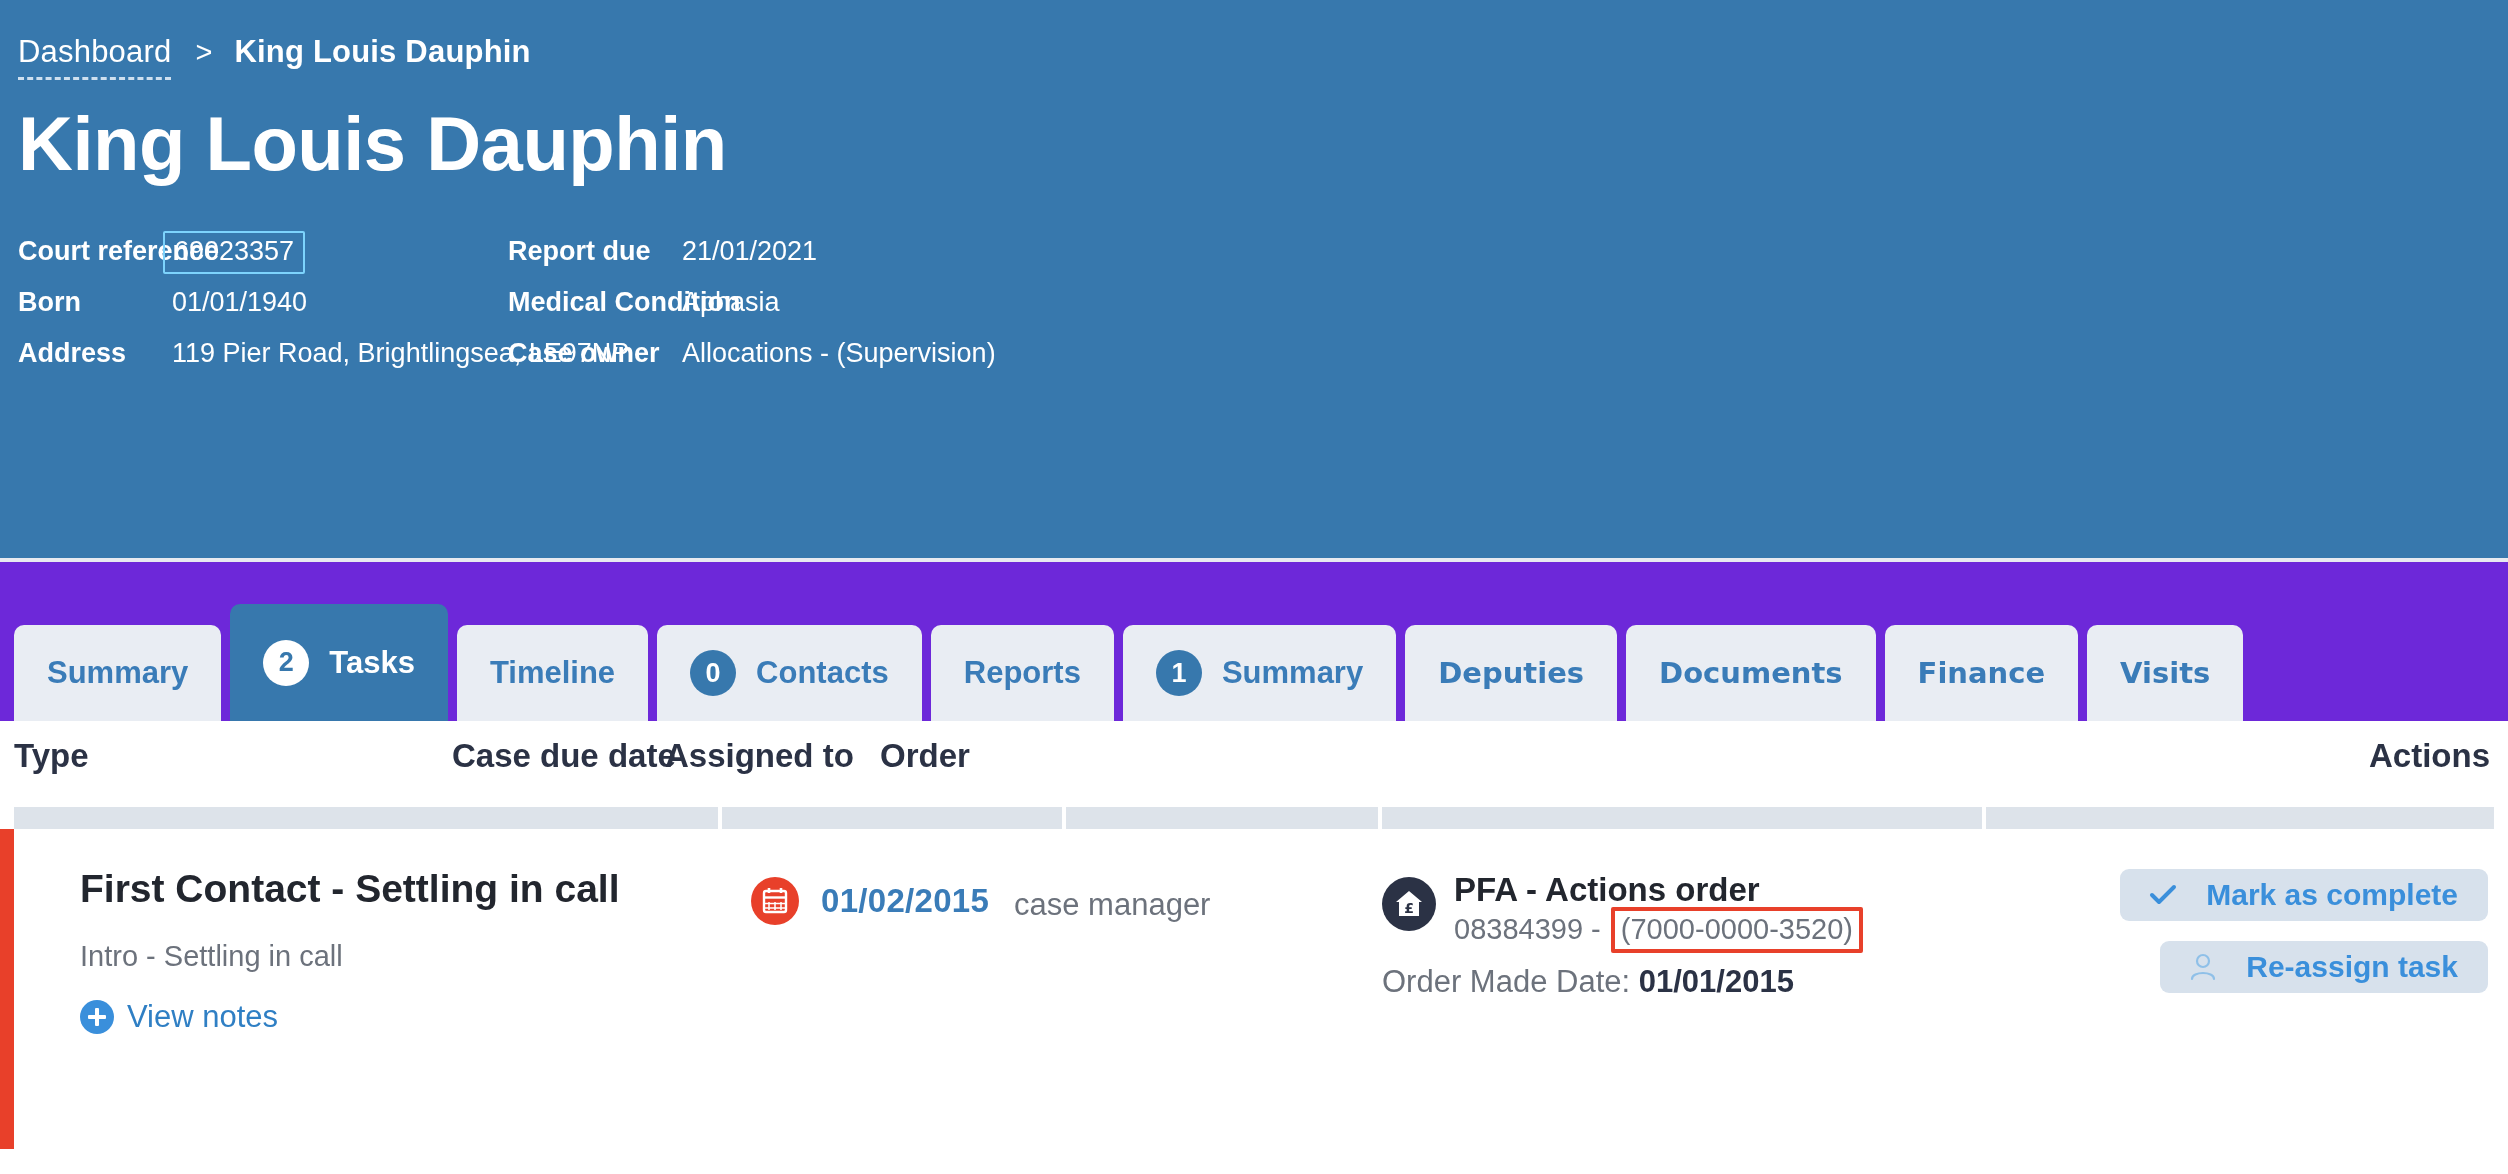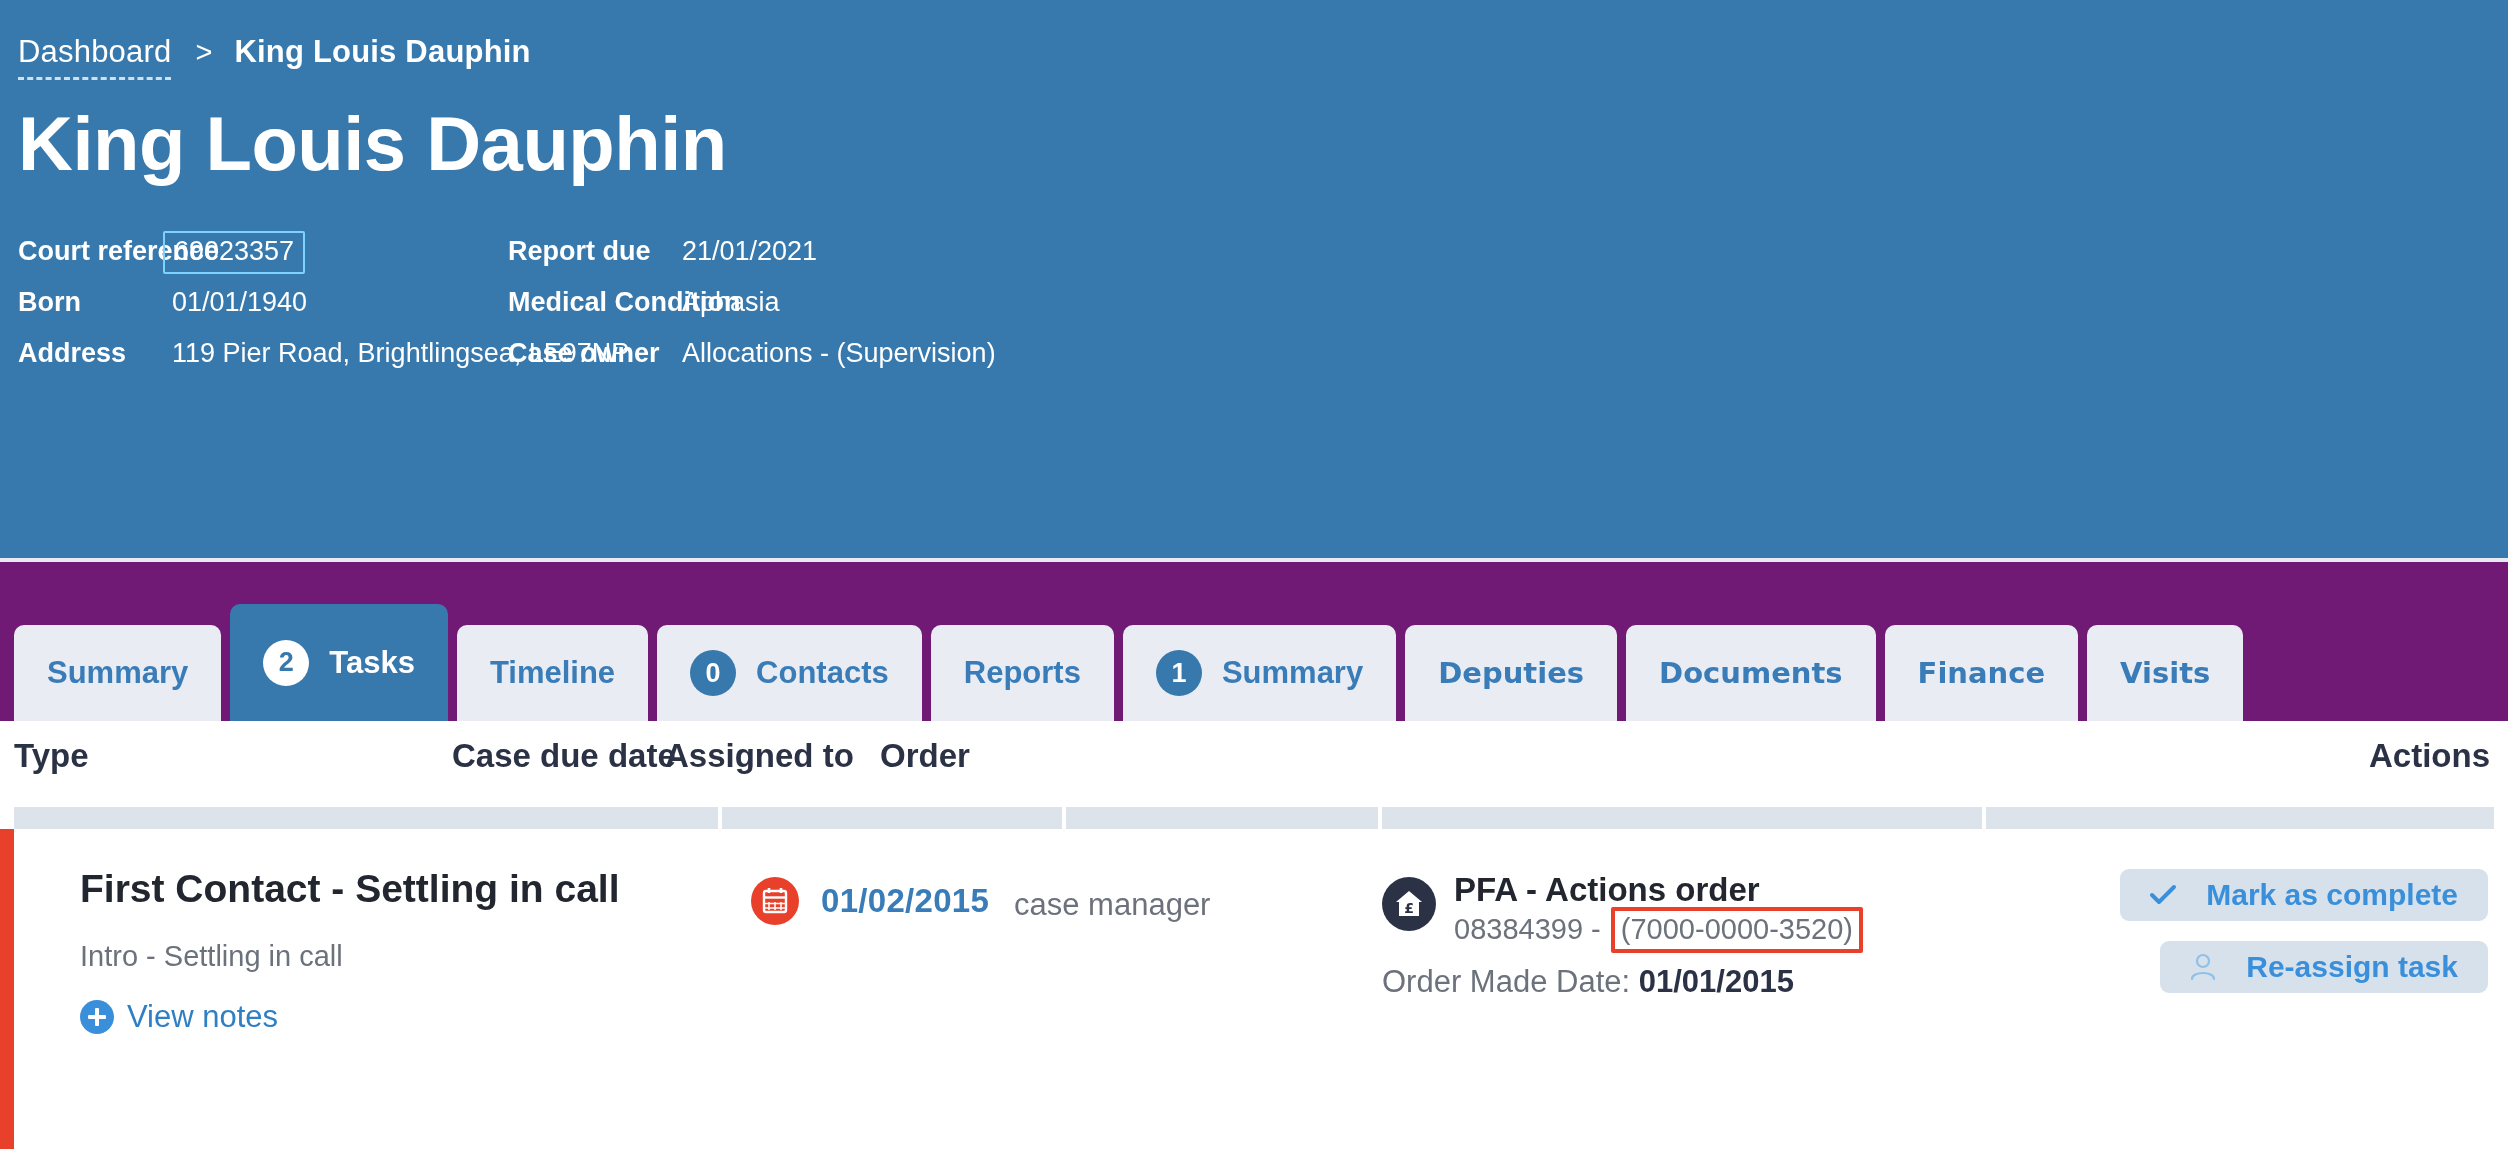--- a/index.html
+++ b/index.html
@@ -84,21 +84,21 @@
     padding: 5px 9px 7px 9px;
     margin: -9px 0 -9px -9px;
     border-radius: 2px;
   }
 
   
   .tabbar-wrap {
     position: relative;
     width: 2508px;
     height: 163px;
-    background: #701a75;
+    background: #6d28d9;
     border-top: 4px solid #e7eaf0;
   }
   .tabbar {
     position: absolute;
     left: 14px;
     bottom: 0;
     display: flex;
     align-items: flex-end;
     gap: 9px;
   }

